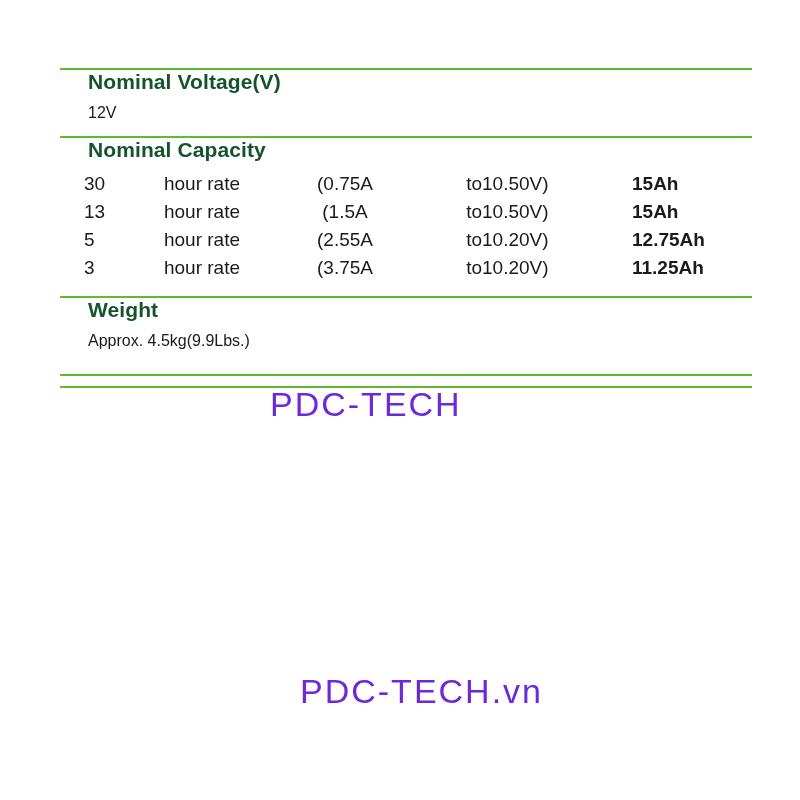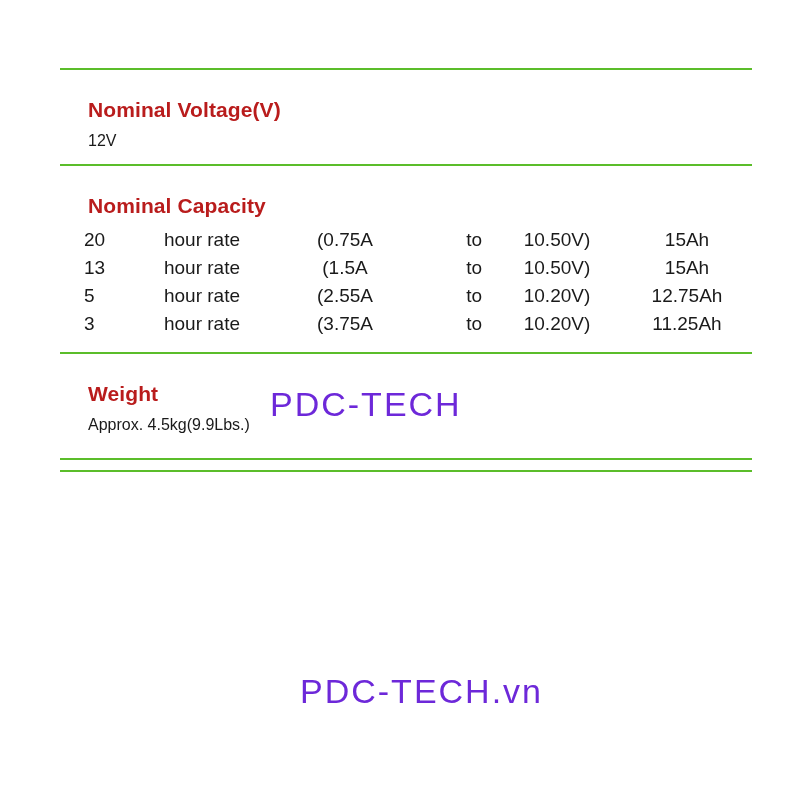--- a/index.html
+++ b/index.html
@@ -45,22 +45,22 @@
     height: 0;
     border-top: 2px solid #5bbd2a;
     width: 100%;
   }
   .section {
     padding: 0 0 0 0;
   }
   .sec-title {
     font-size: 21px;
     font-weight: bold;
-    color: #b91c1c;
-    padding: 28px 0 2px 28px;
+    color: #14532d;
+    padding: 0 0 2px 28px;
     letter-spacing: 0.1px;
   }
   .sec-body {
     font-size: 16px;
     color: #1a1a1a;
     padding: 8px 0 14px 28px;
   }
 
   table.rates {
     border-collapse: collapse;
@@ -69,22 +69,22 @@
     color: #1a1a1a;
   }
   table.rates td {
     padding: 3px 0;
     white-space: nowrap;
   }
   td.c-num { width: 34px; text-align: left; padding-left: 4px; }
   td.c-rate { width: 168px; text-align: center; }
   td.c-cur { width: 118px; text-align: center; }
   td.c-to { width: 78px; text-align: right; }
-  td.c-volt { width: 150px; text-align: center; }
-  td.c-cap { width: 110px; text-align: center; }
+  td.c-volt { width: 150px; text-align: left; }
+  td.c-cap { width: 110px; text-align: left; font-weight: bold; }
 
   .spacer-sm { height: 10px; }
 </style>
 </head>
 <body>
 
 <div class="sheet">
 
   <div class="watermark wm1">PDC-TECH</div>
   <div class="watermark wm2">PDC-TECH.vn</div>
@@ -96,21 +96,21 @@
       <div class="sec-title">Nominal Voltage(V)</div>
       <div class="sec-body">12V</div>
     </div>
 
     <div class="rule"></div>
     <div class="section">
       <div class="sec-title">Nominal Capacity</div>
       <table class="rates">
         <tbody>
             <tr>
-          <td class="c-num">20</td>
+          <td class="c-num">30</td>
           <td class="c-rate">hour rate</td>
           <td class="c-cur">(0.75A</td>
           <td class="c-to">to</td>
           <td class="c-volt">10.50V)</td>
           <td class="c-cap">15Ah</td>
         </tr>
         <tr>
           <td class="c-num">13</td>
           <td class="c-rate">hour rate</td>
           <td class="c-cur">(1.5A</td>

